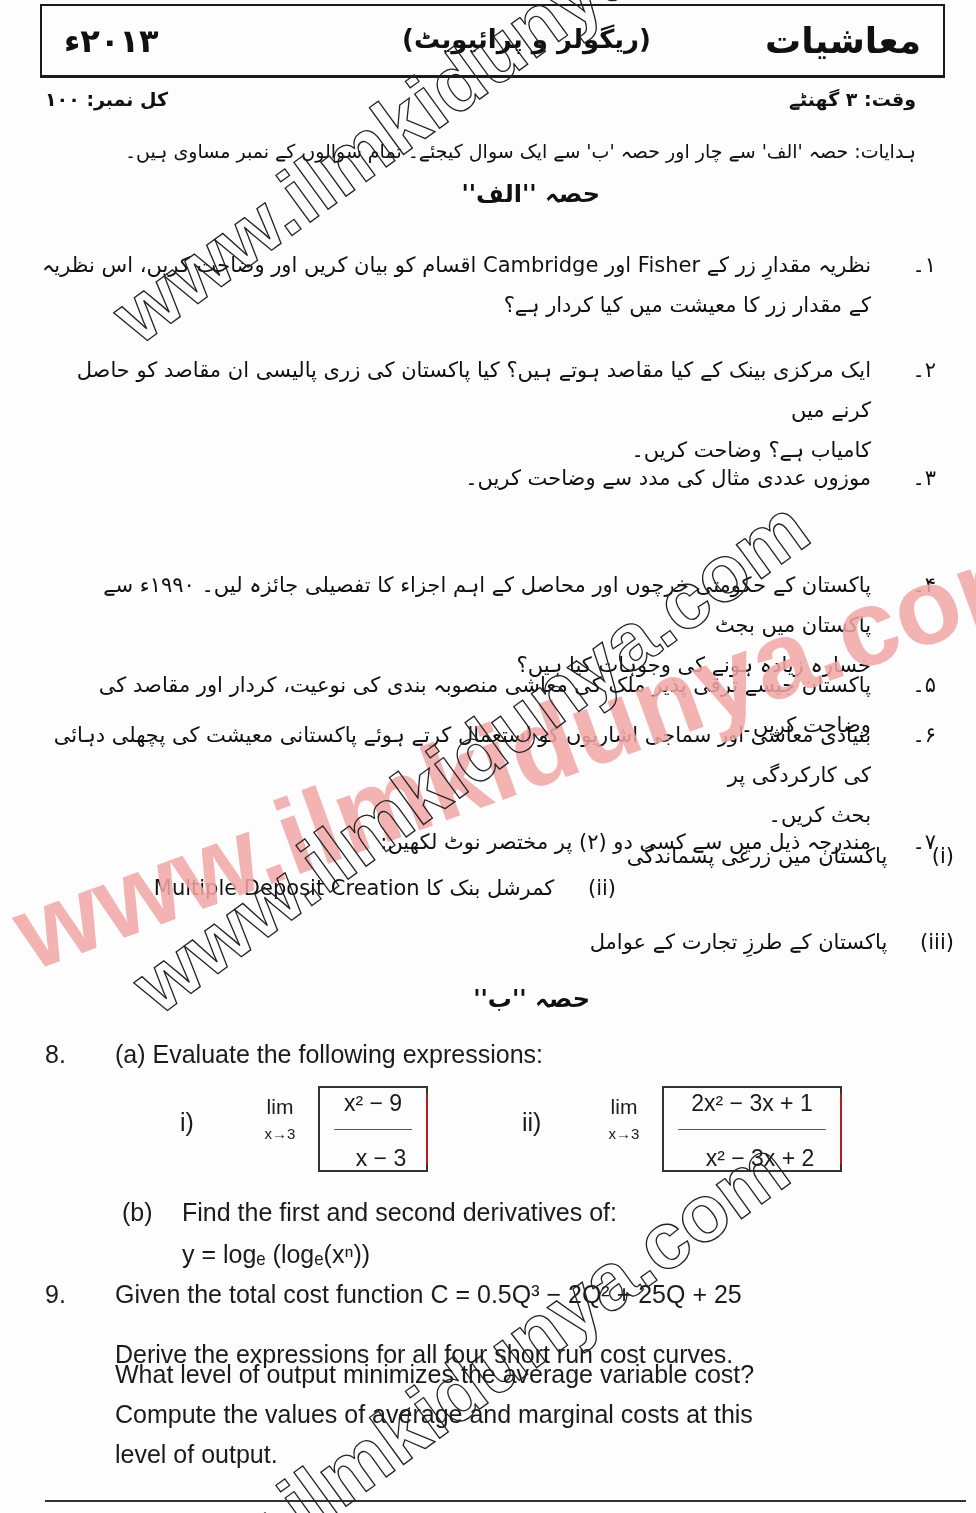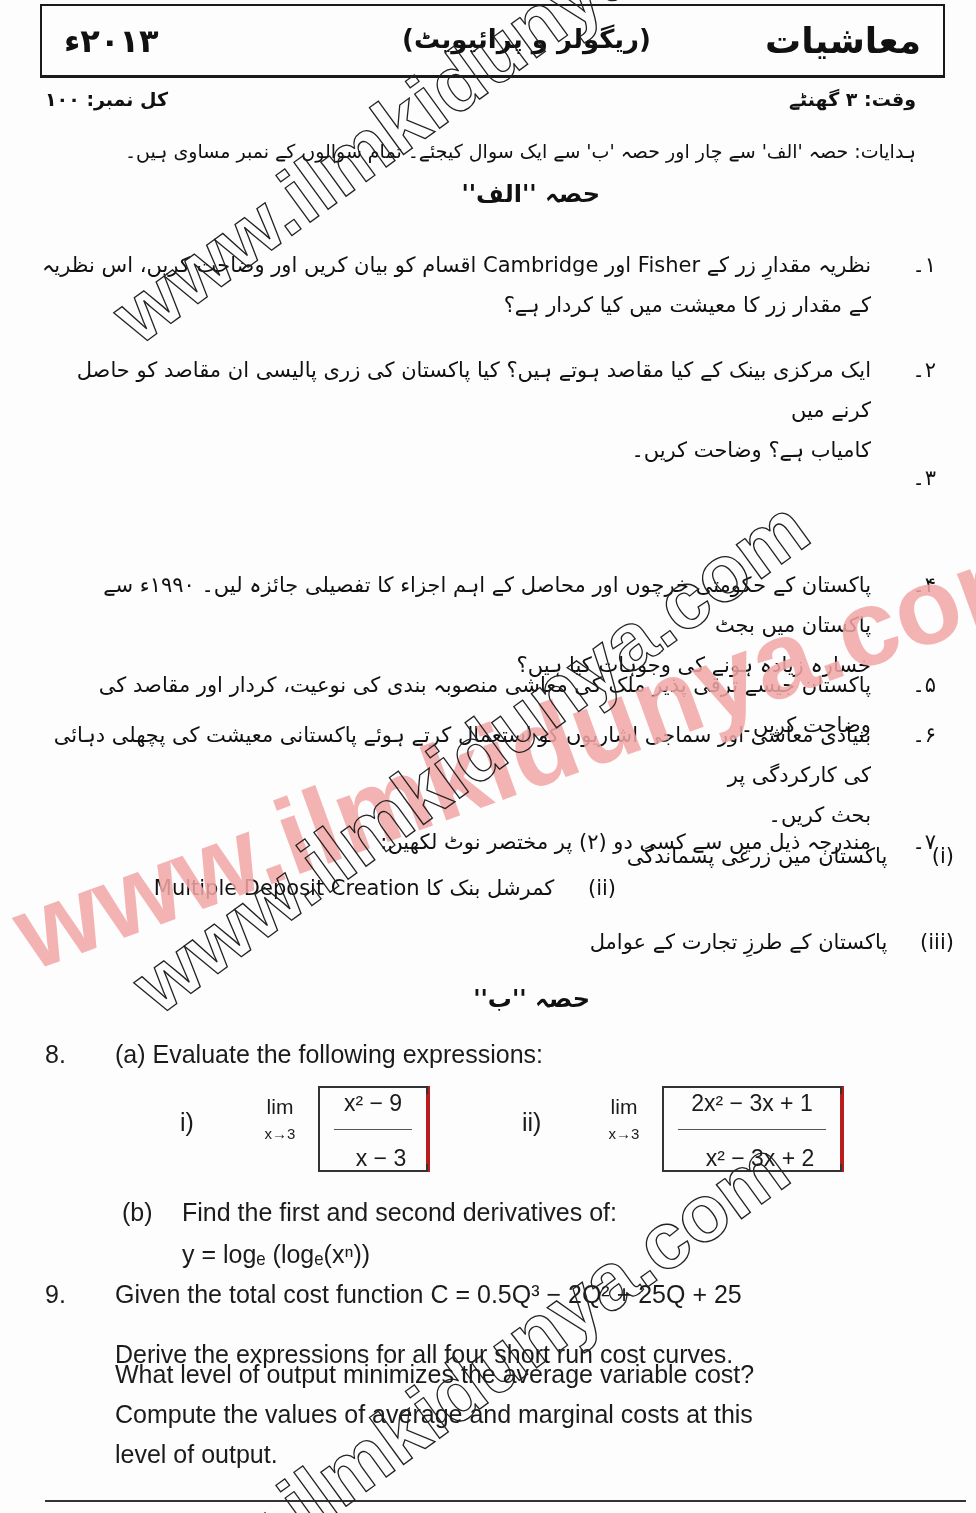--- a/index.html
+++ b/index.html
@@ -22,21 +22,21 @@
     .q-urdu { position: absolute; right: 40px; left: 40px; direction: rtl; font-size: 21px; line-height: 40px; }
     .q-urdu .qnum { position: absolute; right: 0; top: 0; width: 50px; }
     .q-urdu .qtext { margin-right: 65px; }
     .sub-row { position: absolute; font-size: 21px; }
     .en { position: absolute; font-family: "Liberation Sans", sans-serif; font-size: 25px; color: #1b1b1b; }
     .math { position: absolute; font-family: "Liberation Sans", sans-serif; color: #1b1b1b; }
     .lim-block { position: absolute; text-align: center; font-size: 21px; }
     .lim-block .lim { display: block; }
     .lim-block .sub { display: block; font-size: 15px; margin-top: 6px; }
     .frac-box {
-      position: absolute; border-left: 2px solid #333; border-right: 4px solid #b91c1c;
+      position: absolute; border-left: 2px solid #333; border-right: 2px solid #b91c1c;
       font-size: 23px;
     }
     .frac-box::before, .frac-box::after { content: ""; position: absolute; left: -2px; right: -2px; height: 6px; }
     .frac-box::before { top: 0; border-top: 2px solid #333; border-left: 2px solid #333; border-right: 2px solid #333; }
     .frac-box::after { bottom: 0; border-bottom: 2px solid #333; border-left: 2px solid #333; border-right: 2px solid #333; }
     .frac-num, .frac-den { position: absolute; left: 0; right: 0; text-align: center; }
     .frac-num { top: 4px; }
     .frac-den { bottom: 0; padding-left: 16px; }
     .frac-line { position: absolute; left: 14px; right: 14px; top: 50%; border-top: 1.5px solid #555; }
     .footer-rule { position: absolute; left: 45px; right: 10px; top: 1500px; border-top: 2px solid #333; }
@@ -67,20 +67,21 @@
 </div>
 
 <div class="q-urdu" style="top:350px;">
   <span class="qnum">۲۔</span>
   <div class="qtext">ایک مرکزی بینک کے کیا مقاصد ہوتے ہیں؟ کیا پاکستان کی زری پالیسی ان مقاصد کو حاصل کرنے میں</div>
   <div class="qtext">کامیاب ہے؟ وضاحت کریں۔</div>
 </div>
 
 <div class="q-urdu" style="top:458px;">
   <span class="qnum">۳۔</span>
+  <div class="qtext">موزوں عددی مثال کی مدد سے وضاحت کریں۔</div>
 </div>
 
 <div class="q-urdu" style="top:565px;">
   <span class="qnum">۴۔</span>
   <div class="qtext">پاکستان کے حکومتی خرچوں اور محاصل کے اہم اجزاء کا تفصیلی جائزہ لیں۔ ۱۹۹۰ء سے پاکستان میں بجٹ</div>
   <div class="qtext">خسارہ زیادہ ہونے کی وجوہات کیا ہیں؟</div>
 </div>
 
 <div class="q-urdu" style="top:665px;">
   <span class="qnum">۵۔</span>

